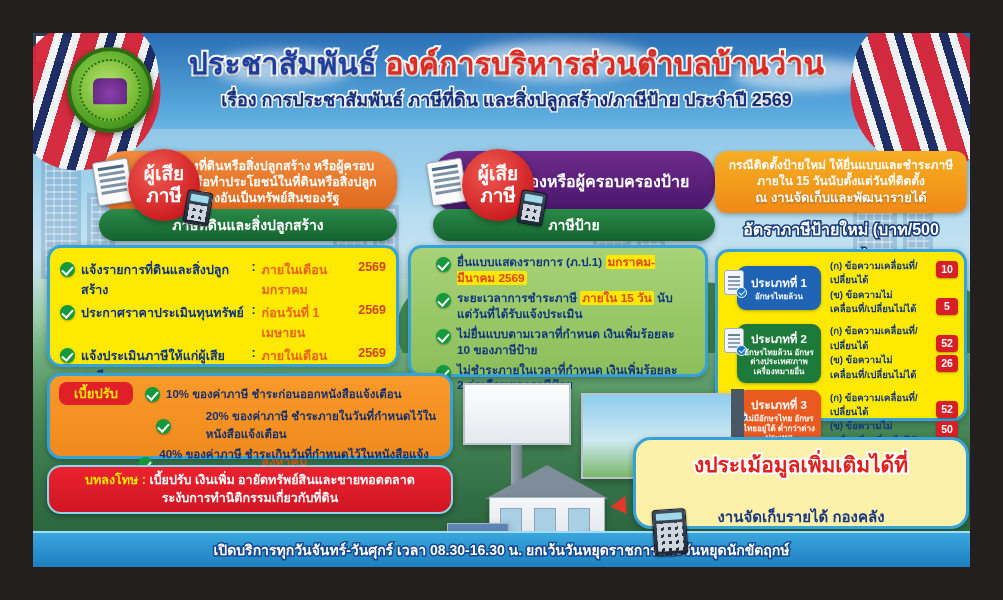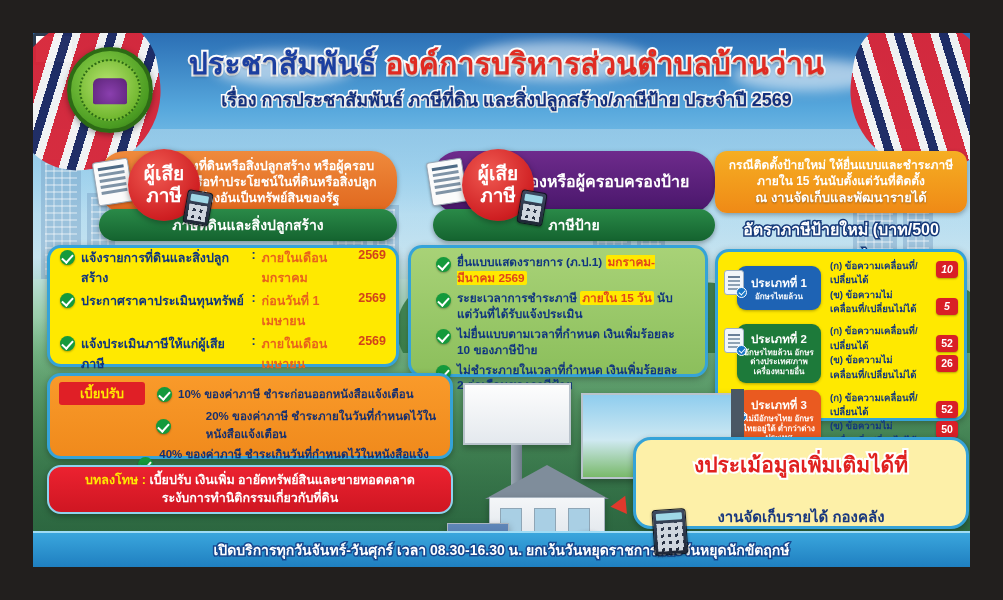--- a/index.html
+++ b/index.html
@@ -357,21 +357,21 @@
   <div class="monitor" style="left:884px;top:140px;width:42px;height:32px;">
     <div class="bar" style="left:5px;height:12px;background:#d94b3b;"></div>
     <div class="bar" style="left:13px;height:20px;background:#3b7fc4;"></div>
     <div class="bar" style="left:21px;height:15px;background:#f0b429;"></div>
     <div class="bar" style="left:29px;height:23px;background:#3ba05a;"></div>
   </div>
   <div style="position:absolute;left:682px;top:184px;width:252px;">
     <div class="ratetitle">อัตราภาษีป้ายใหม่ (บาท/500 ตร.ซม.)</div>
   </div>
 
-  <div class="panel yellowpanel" style="left:14px;top:212px;width:352px;height:122px;padding:0 10px;">
+  <div class="panel yellowpanel" style="left:14px;top:212px;width:352px;height:122px;padding:12px 10px;">
     <div id="land-rows">
           <div class="row" style="margin-bottom: 3px;">
             <span class="chk"></span>
             <span class="lbl" style="width:196px">แจ้งรายการที่ดินและสิ่งปลูกสร้าง</span>
             <span class="lbl">:</span>
             <span class="dt" style="width:108px">ภายในเดือน มกราคม</span>
             <span class="yr">2569</span>
           </div>
           <div class="row" style="margin-bottom: 3px;">
             <span class="chk"></span>
@@ -433,21 +433,21 @@
                 <div class="clipline"></div>
                 <div class="clipok"></div>
               </div>
               <div class="ct">ประเภทที่ 1</div>
               <div class="cs">อักษรไทยล้วน</div>
             </div>
             <div style="flex: 1 1 0%;">
               <div class="ritem">(ก) ข้อความเคลื่อนที่/เปลี่ยนได้</div>
               <div class="ritem">(ข) ข้อความไม่เคลื่อนที่/เปลี่ยนไม่ได้</div>
             </div>
-            <div style="display: flex; flex-direction: column; gap: 20px; font-style: italic;">
+            <div style="display: flex; flex-direction: column; gap: 20px;">
               <div class="num">10</div>
               <div class="num">5</div>
             </div>
           </div>
           <div style="display: flex; align-items: center; gap: 9px; margin: 0px 0px 7px 13px;">
             <div class="cat" style="background: rgb(29, 122, 58); width: 84px; min-height: 44px;">
               <div class="clip">
                 <div class="clipline"></div>
                 <div class="clipok"></div>
               </div>
@@ -480,21 +480,21 @@
               <div class="num">52</div>
               <div class="num">50</div>
             </div>
           </div>
         </div>
   </div>
 
   <div class="penalty" style="left:14px;top:340px;width:406px;height:86px;padding:6px 9px;">
     <div id="penalty-rows">
           <div class="row" style="align-items: center; margin-bottom: 2px;">
-            <span class="tag red" style="width: 86px; text-align: center;">เบี้ยปรับ</span>
+            <span class="tag red" style="width: 74px; text-align: center; border-radius: 8px;">เบี้ยปรับ</span>
             <span class="chk" style="margin-left: 6px;"></span>
             <span class="ptxt">10% ของค่าภาษี ชำระก่อนออกหนังสือแจ้งเตือน</span>
           </div>
           <div class="row" style="align-items: center; margin-bottom: 2px; gap: 35px;">
             <span class="tag red" style="width: 70px; text-align: center; visibility: hidden;">เบี้ยปรับ</span>
             <span class="chk" style="margin-left: 6px;"></span>
             <span class="ptxt">20% ของค่าภาษี ชำระภายในวันที่กำหนดไว้ในหนังสือแจ้งเตือน</span>
           </div>
           <div class="row" style="align-items: center; margin-bottom: 2px;">
             <span class="tag red" style="width: 70px; text-align: center; visibility: hidden;">เบี้ยปรับ</span>

